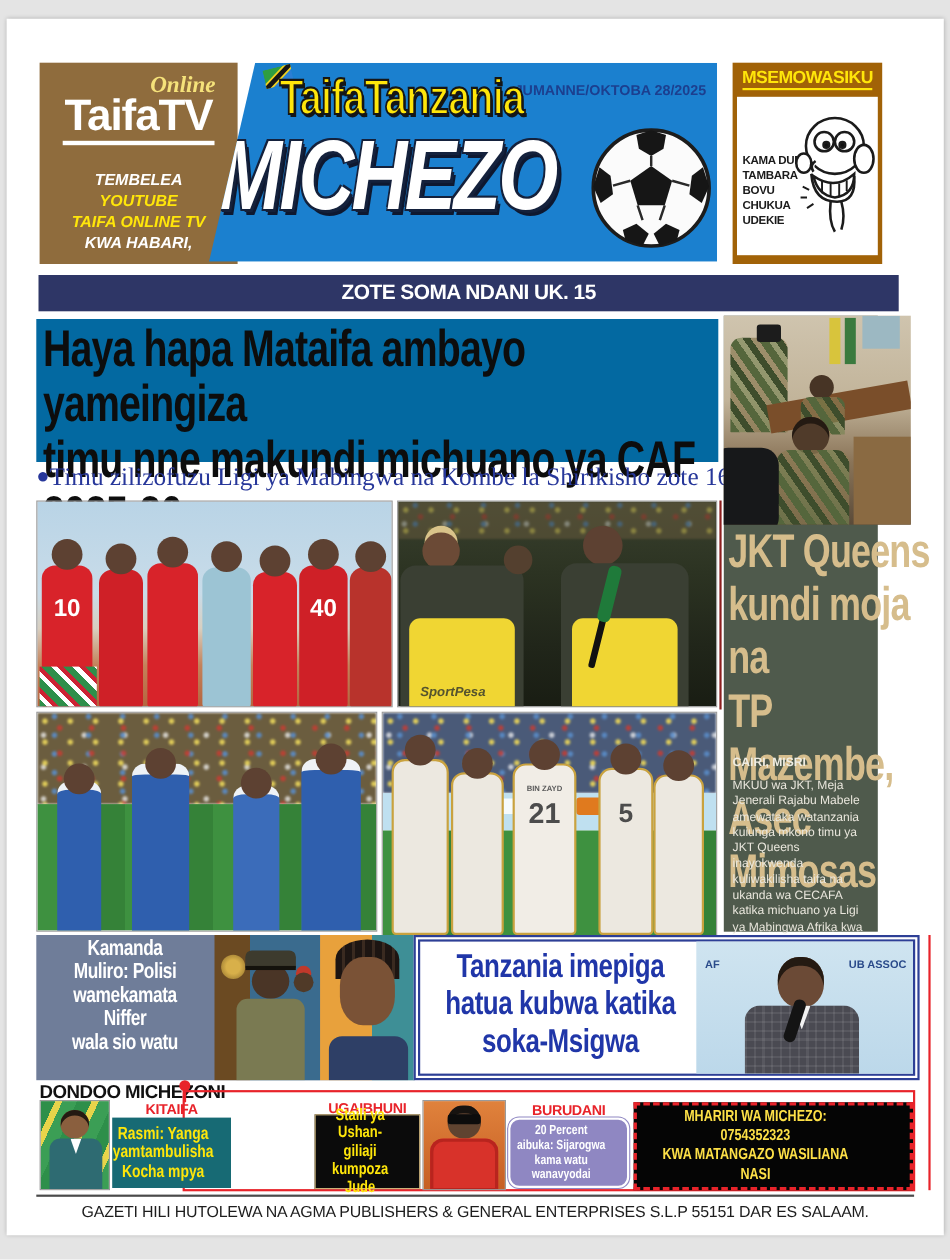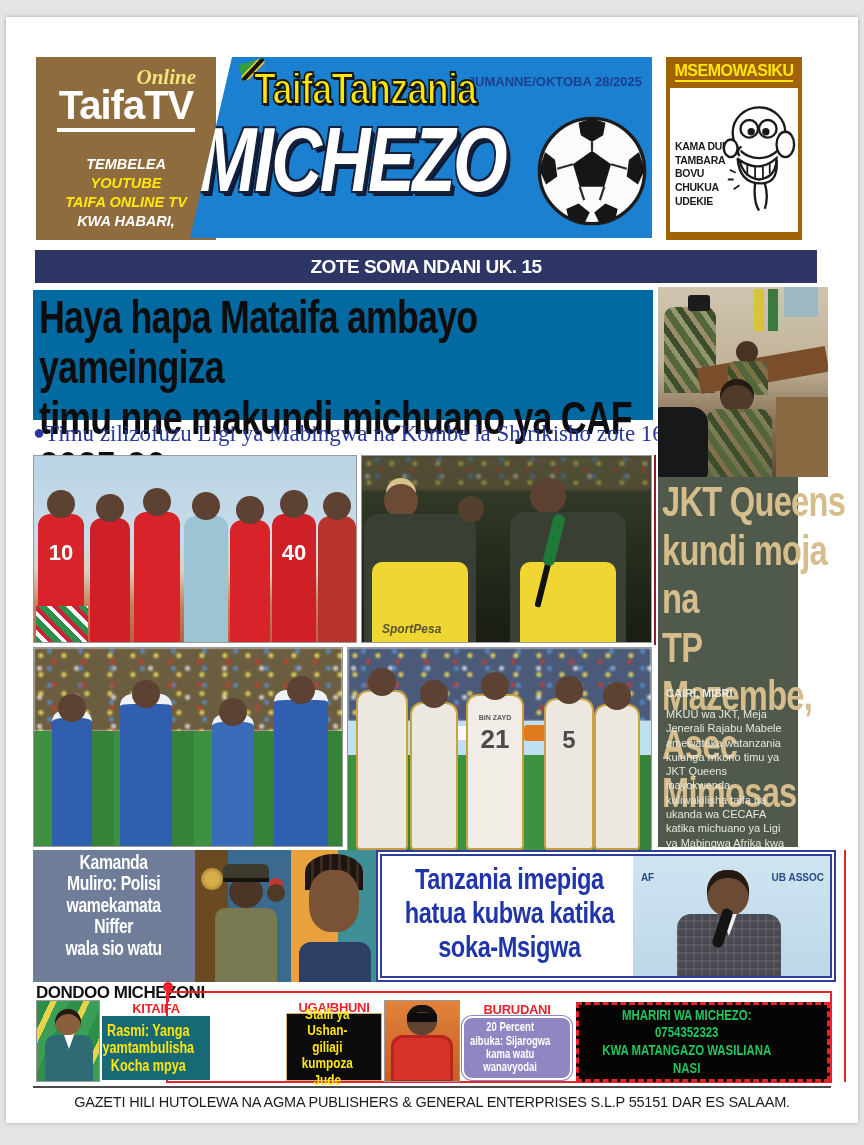--- a/index.html
+++ b/index.html
@@ -56,21 +56,21 @@
   .msig{left:370px;top:833px;width:460px;height:132px;background:#fff;border:6px double #2d3f96;box-sizing:border-box}
   .msigtext{position:absolute;left:4px;top:6px;width:55%;color:#2036a8;font-weight:bold;font-size:30px;line-height:1.14;letter-spacing:-.5px}
   .redline-v{left:838px;top:833px;width:2px;height:232px;background:#e8232a}
   
   .dlabel{left:30px;top:966px;font-weight:bold;font-size:17px;color:#111;letter-spacing:-.5px}
   .redrect{left:160px;top:974px;width:666px;height:92px;border:2px solid #e8232a;box-sizing:border-box}
   .tag{position:absolute;color:#e8232a;font-weight:bold;font-size:13px;text-align:center;letter-spacing:-.3px}
   .tealbox{left:96px;top:999px;width:108px;height:64px;background:#176a74;color:#ffe60a;font-weight:bold;font-size:16px;line-height:1.08;display:flex;align-items:center}
   .blackbox{left:280px;top:996px;width:96px;height:68px;background:#0b0b0b;border:1px solid #cbb27a;box-sizing:border-box;color:#ffe60a;font-weight:bold;font-size:15px;line-height:1.1;display:flex;align-items:center}
   .purplebox{left:456px;top:999px;width:110px;height:64px;background:#8f87c2;border:2px solid #fff;border-radius:10px;box-sizing:border-box;color:#fff;font-weight:bold;font-size:12px;line-height:1.12;display:flex;align-items:center;box-shadow:0 0 0 1px #8f87c2}
-  .editorbox{left:570px;top:985px;width:254px;height:80px;background:#050505;border:3px dashed #e8232a;box-sizing:border-box;color:#22c55e;font-weight:bold;font-size:14.5px;line-height:1.22;display:flex;align-items:center}
+  .editorbox{left:570px;top:985px;width:254px;height:80px;background:#050505;border:3px dashed #e8232a;box-sizing:border-box;color:#fde047;font-weight:bold;font-size:14.5px;line-height:1.22;display:flex;align-items:center}
   .footline{left:27px;top:1069px;width:798px;height:2px;background:#4a4a4a}
   .footer{left:0;right:0;top:1077px;text-align:center;font-size:14.5px;color:#1d1d1d;letter-spacing:-.2px}
   .sep{left:648px;top:438px;width:2px;height:190px;background:#8c1f1f}
 </style>
 </head>
 <body>
 
 <div id="stage">
  <div class="page">
 

